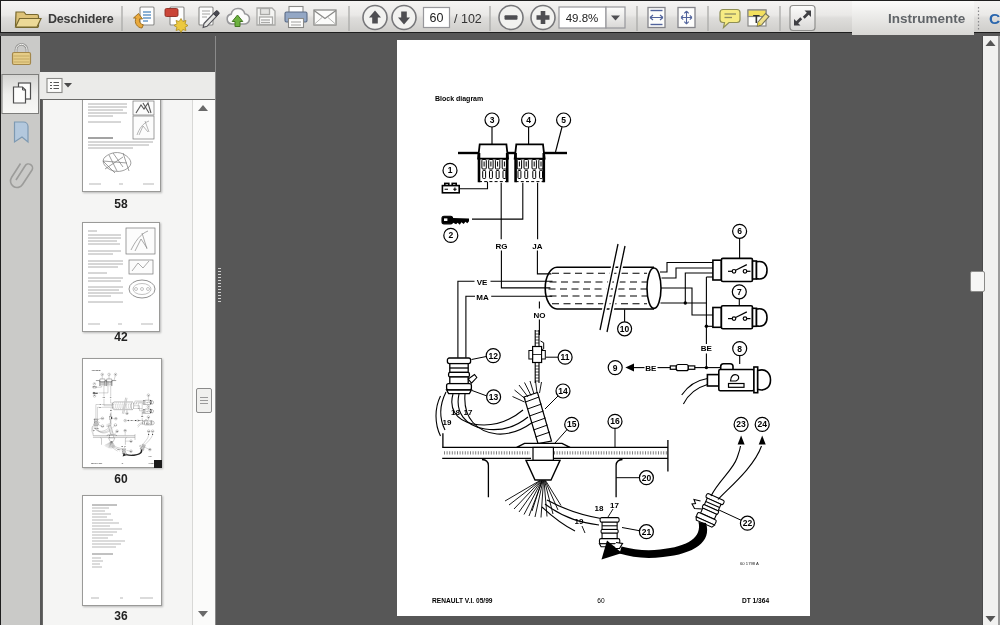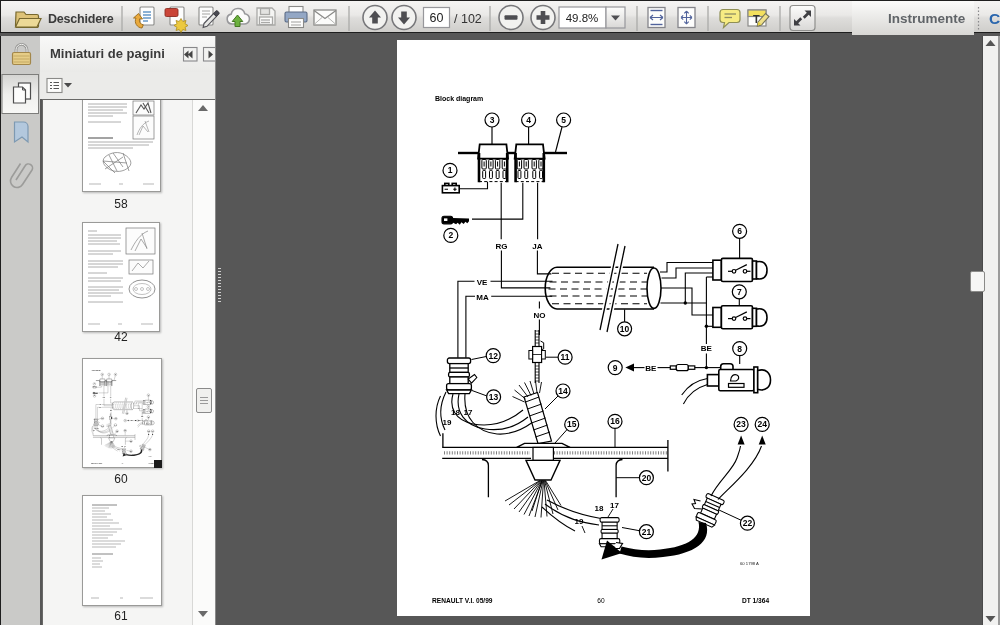--- a/index.html
+++ b/index.html
@@ -6,21 +6,21 @@
     font-family:"Liberation Sans",sans-serif;background:#575757;}
   #app{position:absolute;left:0;top:0;width:892px;height:625px;}
   .abs{position:absolute;}
   #toolbar{left:0;top:0;width:1000px;height:33px;
     background:linear-gradient(#f5f4f3 0%,#eae9e7 45%,#dedddb 55%,#cfcecb 100%);
     border-top:1.5px solid #1e1e1e;border-bottom:1.5px solid #1e1e1e;border-left:1.5px solid #1e1e1e;box-sizing:border-box;}
   #strip{left:0;top:36px;width:40px;height:589px;background:#cacac8;border-left:1.5px solid #1e1e1e;box-sizing:border-box;}
   #phead{left:40px;top:36px;width:176px;height:36px;
     background:linear-gradient(#f8f8f7,#eaeae8);border-bottom:1px solid #b5b5b3;}
   #popts{left:40px;top:72px;width:176px;height:27px;background:#ebebe9;}
-  #pthumbs{left:42px;top:99px;width:173px;height:526px;background:#f5f5f4;overflow:hidden;border-top:1px solid #686866;border-left:1px solid #686866;box-sizing:border-box;}
+  #pthumbs{left:42px;top:99px;width:173px;height:526px;background:#f5f5f4;overflow:hidden;border-top:1px solid #686866;border-left:1px solid #686866;box-sizing:border-box;font-weight:bold;}
   #pborder{left:215px;top:36px;width:1px;height:589px;background:#8a8a8a;}
   #docarea{left:216px;top:36px;width:766px;height:589px;background:#575757;}
   #page{left:181px;top:4px;width:413px;height:576px;background:#ffffff;}
   #grip{left:2px;top:232px;width:3px;height:36px;
     background:repeating-linear-gradient(to bottom,#cfcfcf 0 1px,transparent 1px 3px);}
   #vscroll{left:982px;top:36px;width:18px;height:589px;background:#f1f1f0;
     border-left:1px solid #4a4a4a;border-right:2px solid #9b9b9b;box-sizing:border-box;}
   #vthumb{left:970px;top:271px;width:13px;height:19px;background:#f6f6f5;border:1px solid #8a8a88;border-radius:2px;}
   #thscroll{left:149px;top:0px;width:22px;height:525px;background:#fbfbfa;border-left:1px solid #d8d8d6;}
   #ththumb{position:absolute;left:3px;top:288px;width:14px;height:23px;background:#f0f0ee;border:1px solid #8a8a8a;border-radius:2px;}
@@ -201,29 +201,20 @@
     </g>
 
     <path d="M11 86 h9 a4.5 4.5 0 0 1 4.5 4.5 v15.5 l-6 -5 -7.5 5 z" fill="#b3c8dd" stroke="#7d99b2" stroke-width="1.2"></path>
 
     <g fill="none" stroke="#9c9c9a" stroke-width="1.6">
       <path d="M12.5 144 l9 -14 a4 4 0 0 1 7 4 l-9.5 14.5 a6.5 6.5 0 0 1 -11 -7 l9 -14"></path>
     </g>
     </g>
   </svg>
   </div>
-  <div class="abs" id="phead">
-  <svg width="178" height="35" viewBox="0 0 178 35">
-    <text x="10" y="22" font-size="13" font-weight="bold" fill="#3a3a3a">Miniaturi de pagini</text>
-    <rect x="143.5" y="11.5" width="13.5" height="13.5" fill="#f2f2f0" stroke="#88888a" stroke-width="1.1"></rect>
-    <path d="M152.5 14.5 v8 l-4.5 -4 z M148.5 14.5 v8 l-4.5 -4 z" fill="#444"></path>
-    <rect x="163.5" y="11.5" width="13.5" height="13.5" fill="#f2f2f0" stroke="#88888a" stroke-width="1.1"></rect>
-    <path d="M168.5 14.5 v8 l4.5 -4 z" fill="#444"></path>
-  </svg>
-  </div>
   <div class="abs" id="popts">
   <svg width="178" height="27" viewBox="0 0 178 27">
     <rect x="7" y="6.5" width="15" height="14" fill="#fcfcfb" stroke="#8a8a88" stroke-width="1.1"></rect>
     <g stroke="#555" stroke-width="1">
           <line x1="10" y1="10.5" x2="12" y2="10.5"></line>
           <line x1="13.5" y1="10.5" x2="19" y2="10.5"></line>
           <line x1="10" y1="13.5" x2="12" y2="13.5"></line>
           <line x1="13.5" y1="13.5" x2="19" y2="13.5"></line>
           <line x1="10" y1="16.5" x2="12" y2="16.5"></line>
           <line x1="13.5" y1="16.5" x2="19" y2="16.5"></line>
@@ -348,21 +339,21 @@
           <line x1="9" y1="62" x2="18" y2="62"></line>
             <line x1="9" y1="65" x2="20" y2="65"></line>
           <line x1="9" y1="68" x2="17" y2="68"></line>
             <line x1="9" y1="71" x2="19" y2="71"></line>
         </g>
         <line x1="8" y1="102" x2="16" y2="102" stroke="#999" stroke-width="0.7"></line>
         <line x1="37" y1="102" x2="40" y2="102" stroke="#999" stroke-width="0.7"></line>
         <line x1="57" y1="102" x2="70" y2="102" stroke="#999" stroke-width="0.7"></line>
       </svg>
     </div>
-    <div class="thlabel" style="left:38px;top:509px;">61</div>
+    <div class="thlabel" style="left:38px;top:509px;">36</div>
   </div>
   <div class="abs" id="pborder"></div>
   <div class="abs" id="docarea">
     <div class="abs" id="grip"></div>
     <div class="abs" id="page">
     <svg width="413" height="576" viewBox="0 0 413 576" font-family="Liberation Sans, sans-serif">
       <g id="diag" fill="none" stroke="#000" stroke-width="1.15">
         <text x="38" y="61" font-size="7" font-weight="bold" fill="#000" stroke="none">Block diagram</text>
 
         <g id="c3">

